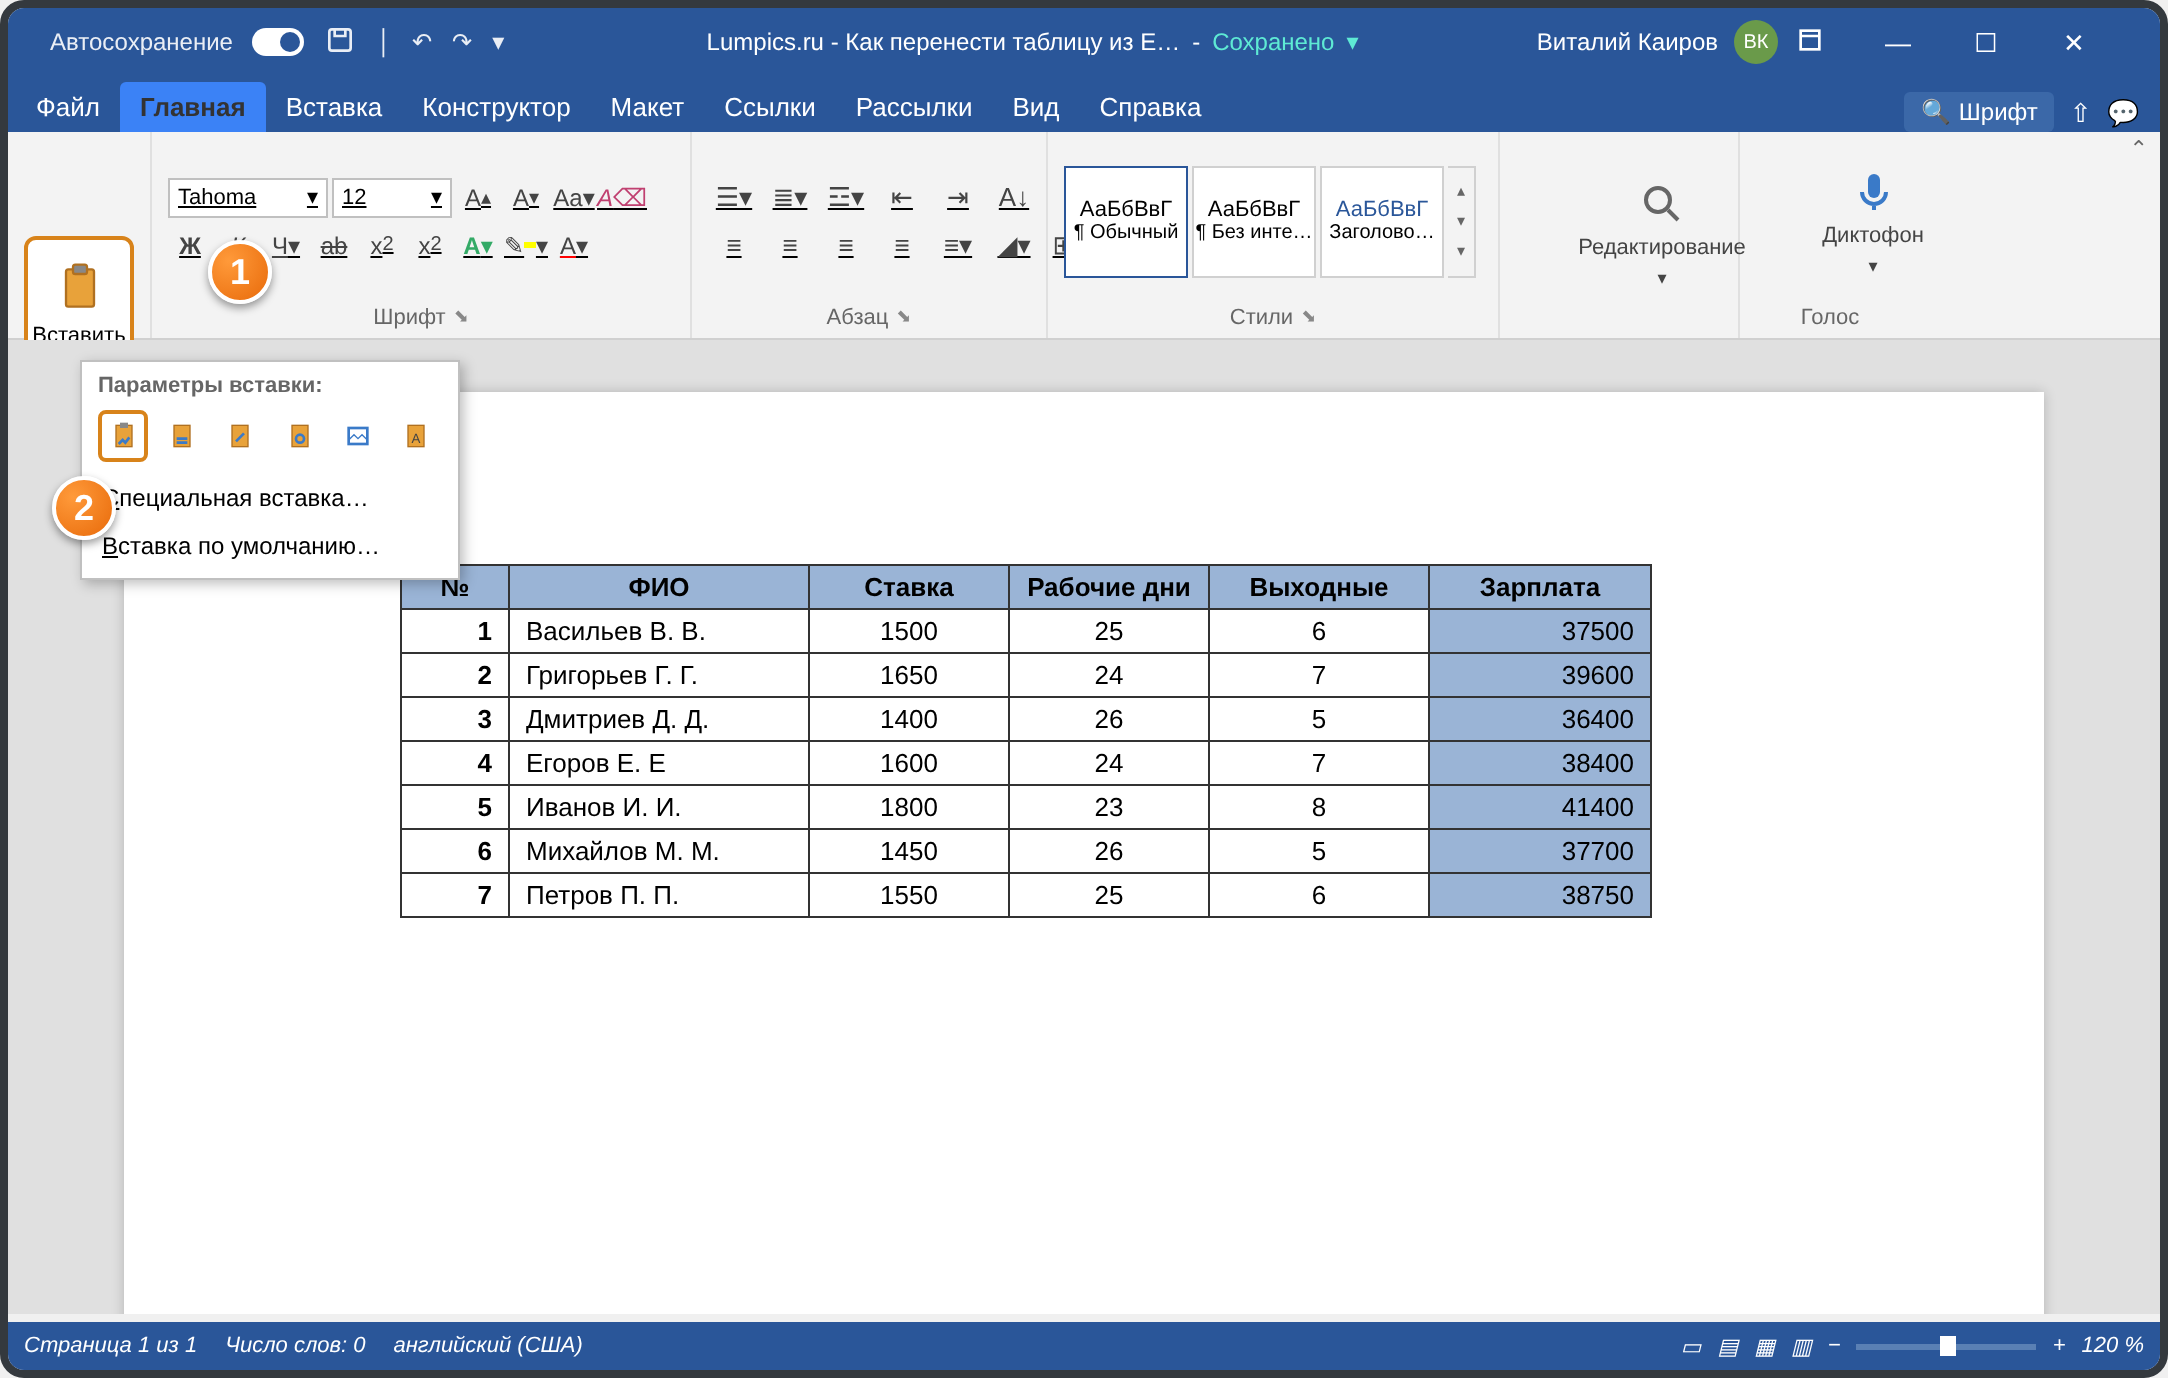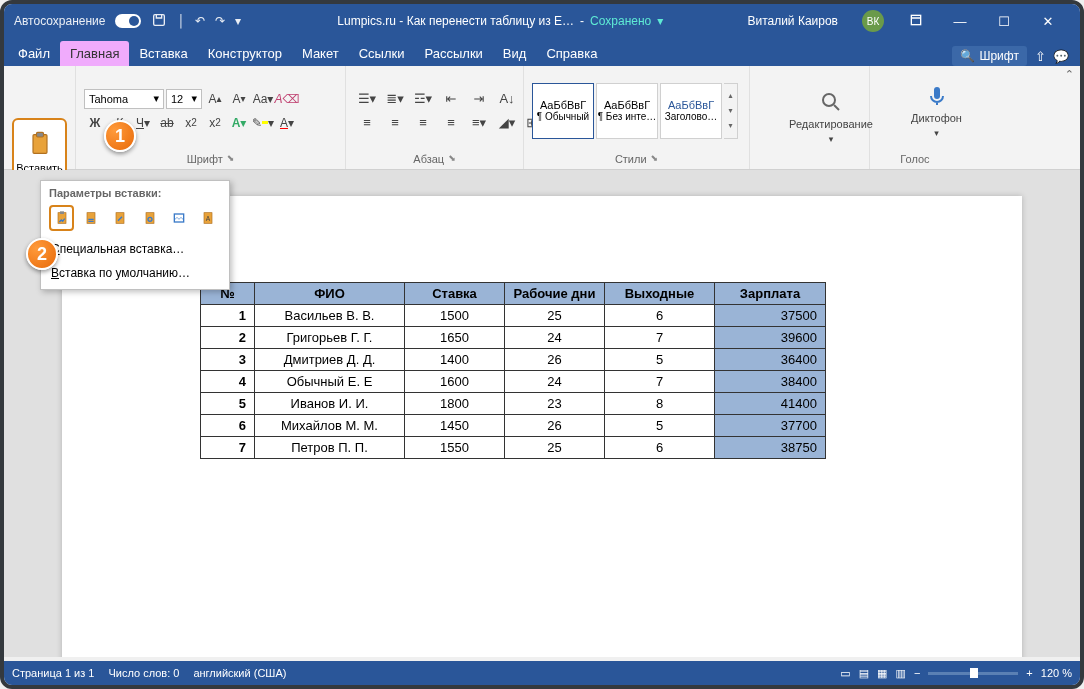--- a/index.html
+++ b/index.html
@@ -1,52 +1,52 @@
 <!DOCTYPE html>
 <html><head>
 <meta charset="utf-8">
 <style>
 * { box-sizing: border-box; margin: 0; padding: 0; font-family: "Segoe UI", Tahoma, sans-serif; }
 body { background: #f0f0f0; width: 1084px; height: 689px; overflow: hidden; border: 4px solid #34393e; border-radius: 12px; position: relative; }
 
 
-.titlebar { background: #2a5699; color: #fff; height: 34px; display: flex; align-items: center; font-size: 12px; padding: 0 10px; }
+.titlebar { background: #2a5699; color: #fff; height: 34px; display: flex; align-items: center; font-size: 12px; padding: 0 21px; }
 .titlebar .qat { display: flex; align-items: center; gap: 10px; margin-right: 12px; }
 .titlebar .qat-item { opacity: .9; }
 .toggle { width: 26px; height: 14px; background: #fff; border-radius: 7px; position: relative; }
 .toggle::after { content:''; position:absolute; width:10px; height:10px; background:#2a5699; border-radius:50%; top:2px; right:2px; }
 .titlebar .doc { flex: 1; display: flex; align-items: center; justify-content: center; gap: 6px; }
 .titlebar .doc .sav { color: #5eead4; }
-.titlebar .user { display:flex; align-items:center; gap:24px; }
+.titlebar .user { display:flex; align-items:center; gap:8px; }
 .avatar { width:22px; height:22px; border-radius:50%; background:#6a9a4a; display:flex; align-items:center; justify-content:center; font-size:10px; }
 .win-btns { display:flex; margin-left:14px; }
 .win-btn { width:44px; height:34px; display:flex; align-items:center; justify-content:center; font-size:13px; }
 
 
 .tabstrip { background: #2a5699; height: 28px; display:flex; align-items:flex-end; padding: 0 4px; color:#fff; font-size:13px; }
 .tab { padding: 5px 10px; cursor:pointer; }
-.tab.active { background:#f0abfc; color:#333; border-radius:3px 3px 0 0; font-weight:400; }
+.tab.active { background:#3b82f6; color:#333; border-radius:3px 3px 0 0; font-weight:700; }
 .tabstrip .right { margin-left:auto; display:flex; align-items:center; gap:8px; padding-right:6px; }
 .tabstrip .right .search { background:#3b68a8; padding:3px 8px; border-radius:3px; font-size:12px; display:flex; align-items:center; gap:4px; }
 
 
 .ribbon { background:#f3f3f3; height:104px; border-bottom:1px solid #d0d0d0; display:flex; }
 .rgroup { border-right:1px solid #e0e0e0; padding:4px 8px 0; display:flex; flex-direction:column; }
 .rgroup .body { flex:1; display:flex; align-items:center; gap:4px; }
 .rgroup .label { font-size:11px; color:#666; text-align:center; padding:2px 0 4px; display:flex; justify-content:center; gap:4px; }
 .dlg-launch { font-size:9px; color:#888; }
 
 .paste-big { width:56px; height:78px; display:flex; flex-direction:column; align-items:center; justify-content:center; border:2px solid #d8831a; border-radius:6px; background:#fff; position:relative;margin-top:48px; }
 .paste-big svg { width:28px; height:28px; }
 .paste-big .txt { font-size:11px; margin-top:4px; }
 .paste-big .chev { font-size:9px; color:#666; }
 
 .fontbox { width:80px; height:20px; border:1px solid #c0c0c0; background:#fff; font-size:11px; padding:1px 4px; display:flex; align-items:center; justify-content:space-between; }
 .smbtn { width:22px; height:20px; display:flex; align-items:center; justify-content:center; font-size:12px; color:#444; }
-.row { display:flex; gap:2px; align-items:center; margin:2px 0; }
+.row { display:flex; gap:2px; align-items:center; margin:2px 0;text-decoration:underline; }
 .font-col { display:flex; flex-direction:column; }
 
 .para-col { display:flex; flex-direction:column; }
 .parabtn { width:26px; height:20px; display:flex; align-items:center; justify-content:center; font-size:13px; color:#444; }
 
 .styles-gal { display:flex; gap:2px; }
 .style-tile { width:62px; height:56px; border:1px solid #d0d0d0; background:#fff; display:flex; flex-direction:column; align-items:center; justify-content:center; font-size:10px; }
 .style-tile.active { border-color:#2a5699; }
 .style-tile .prev { font-size:11px; }
 .style-more { width:14px; height:56px; border:1px solid #d0d0d0; border-left:none; display:flex; flex-direction:column; justify-content:center; align-items:center; font-size:8px; color:#666; gap:6px; }
@@ -65,28 +65,28 @@
 
 .callout { position:absolute; width:32px; height:32px; border-radius:50%; background:radial-gradient(circle at 30% 30%, #ff9a3a, #e86a0a); border:2px solid #fff; box-shadow:0 2px 4px rgba(0,0,0,.4); color:#fff; font-weight:700; font-size:18px; display:flex; align-items:center; justify-content:center; z-index:30; }
 
 
 .docarea { position:absolute; left:0; right:0; top:166px; bottom:28px; background:#e0e0e0; overflow:hidden; }
 .page { position:absolute; left:58px; top:26px; width:960px; height:1200px; background:#fff; box-shadow:0 0 6px rgba(0,0,0,.2); }
 .tbl { position:absolute; left:138px; top:86px; border-collapse:collapse; font-size:13px; }
 .tbl th, .tbl td { border:1px solid #333; padding:3px 8px; height:22px; }
 .tbl th { background:#9ab4d6; font-weight:700; text-align:center; }
 .tbl td.numcol { text-align:right; font-weight:700; width:54px; }
-.tbl td.name { width:150px; text-align:center; }
+.tbl td.name { width:150px; text-align:left; }
 .tbl td.v { text-align:center; width:100px; }
 .tbl td.sal { background:#9ab4d6; text-align:right; width:111px; }
 .tbl .sumrow td { background:#9ab4d6; font-weight:700; }
 .tbl .sumrow td:first-child { text-align:left; }
 
 
-.status { position:absolute; left:0; right:0; bottom:0; height:24px; background:#2a5699; color:#fff; font-size:11px; display:flex; align-items:center; padding:0 8px; gap:14px; }
+.status { position:absolute; left:0; right:0; bottom:0; height:24px; background:#2a5699; color:#fff; font-size:11px; display:flex; align-items:center; padding:0 8px; gap:14px;font-style:italic; }
 .status .right { margin-left:auto; display:flex; align-items:center; gap:8px; }
 .zoom-slider { width:90px; height:3px; background:#5a80b4; position:relative; }
 .zoom-slider::after { content:''; position:absolute; width:8px; height:10px; background:#fff; top:-4px; left:42px; }
 
 svg.ic { width:16px; height:16px; }
 .colbar { height:3px; display:inline-block; width:14px; vertical-align:bottom; }
 </style>
 </head>
 <body>
 
@@ -160,21 +160,21 @@
   </div>
 
   <div class="rgroup" style="width:270px">
     <div class="body">
       <div class="font-col">
         <div class="row">
           <div class="fontbox">
               <span>Tahoma</span>
               <span>▾</span>
             </div>
-          <div class="fontbox" style="width:36px">
+          <div class="fontbox" style="width:60px">
               <span>12</span>
               <span>▾</span>
             </div>
           <div class="smbtn">A<sup>▴</sup></div>
           <div class="smbtn">A<sup>▾</sup></div>
           <div class="smbtn">Aa▾</div>
           <div class="smbtn" style="color:#c04070"><i>A</i>⌫</div>
         </div>
         <div class="row">
           <div class="smbtn">
@@ -323,21 +323,21 @@
           <tr>
             <td class="numcol">3</td>
             <td class="name">Дмитриев Д. Д.</td>
             <td class="v">1400</td>
             <td class="v">26</td>
             <td class="v">5</td>
             <td class="sal">36400</td>
           </tr>
           <tr>
             <td class="numcol">4</td>
-            <td class="name">Обычный Е. Е</td>
+            <td class="name">Егоров Е. Е</td>
             <td class="v">1600</td>
             <td class="v">24</td>
             <td class="v">7</td>
             <td class="sal">38400</td>
           </tr>
           <tr>
             <td class="numcol">5</td>
             <td class="name">Иванов И. И.</td>
             <td class="v">1800</td>
             <td class="v">23</td>

